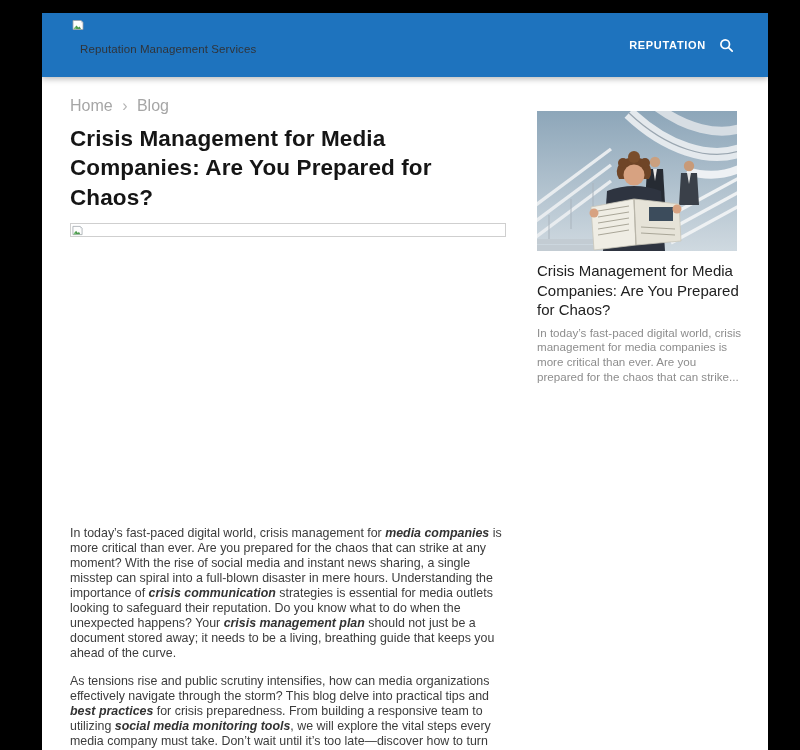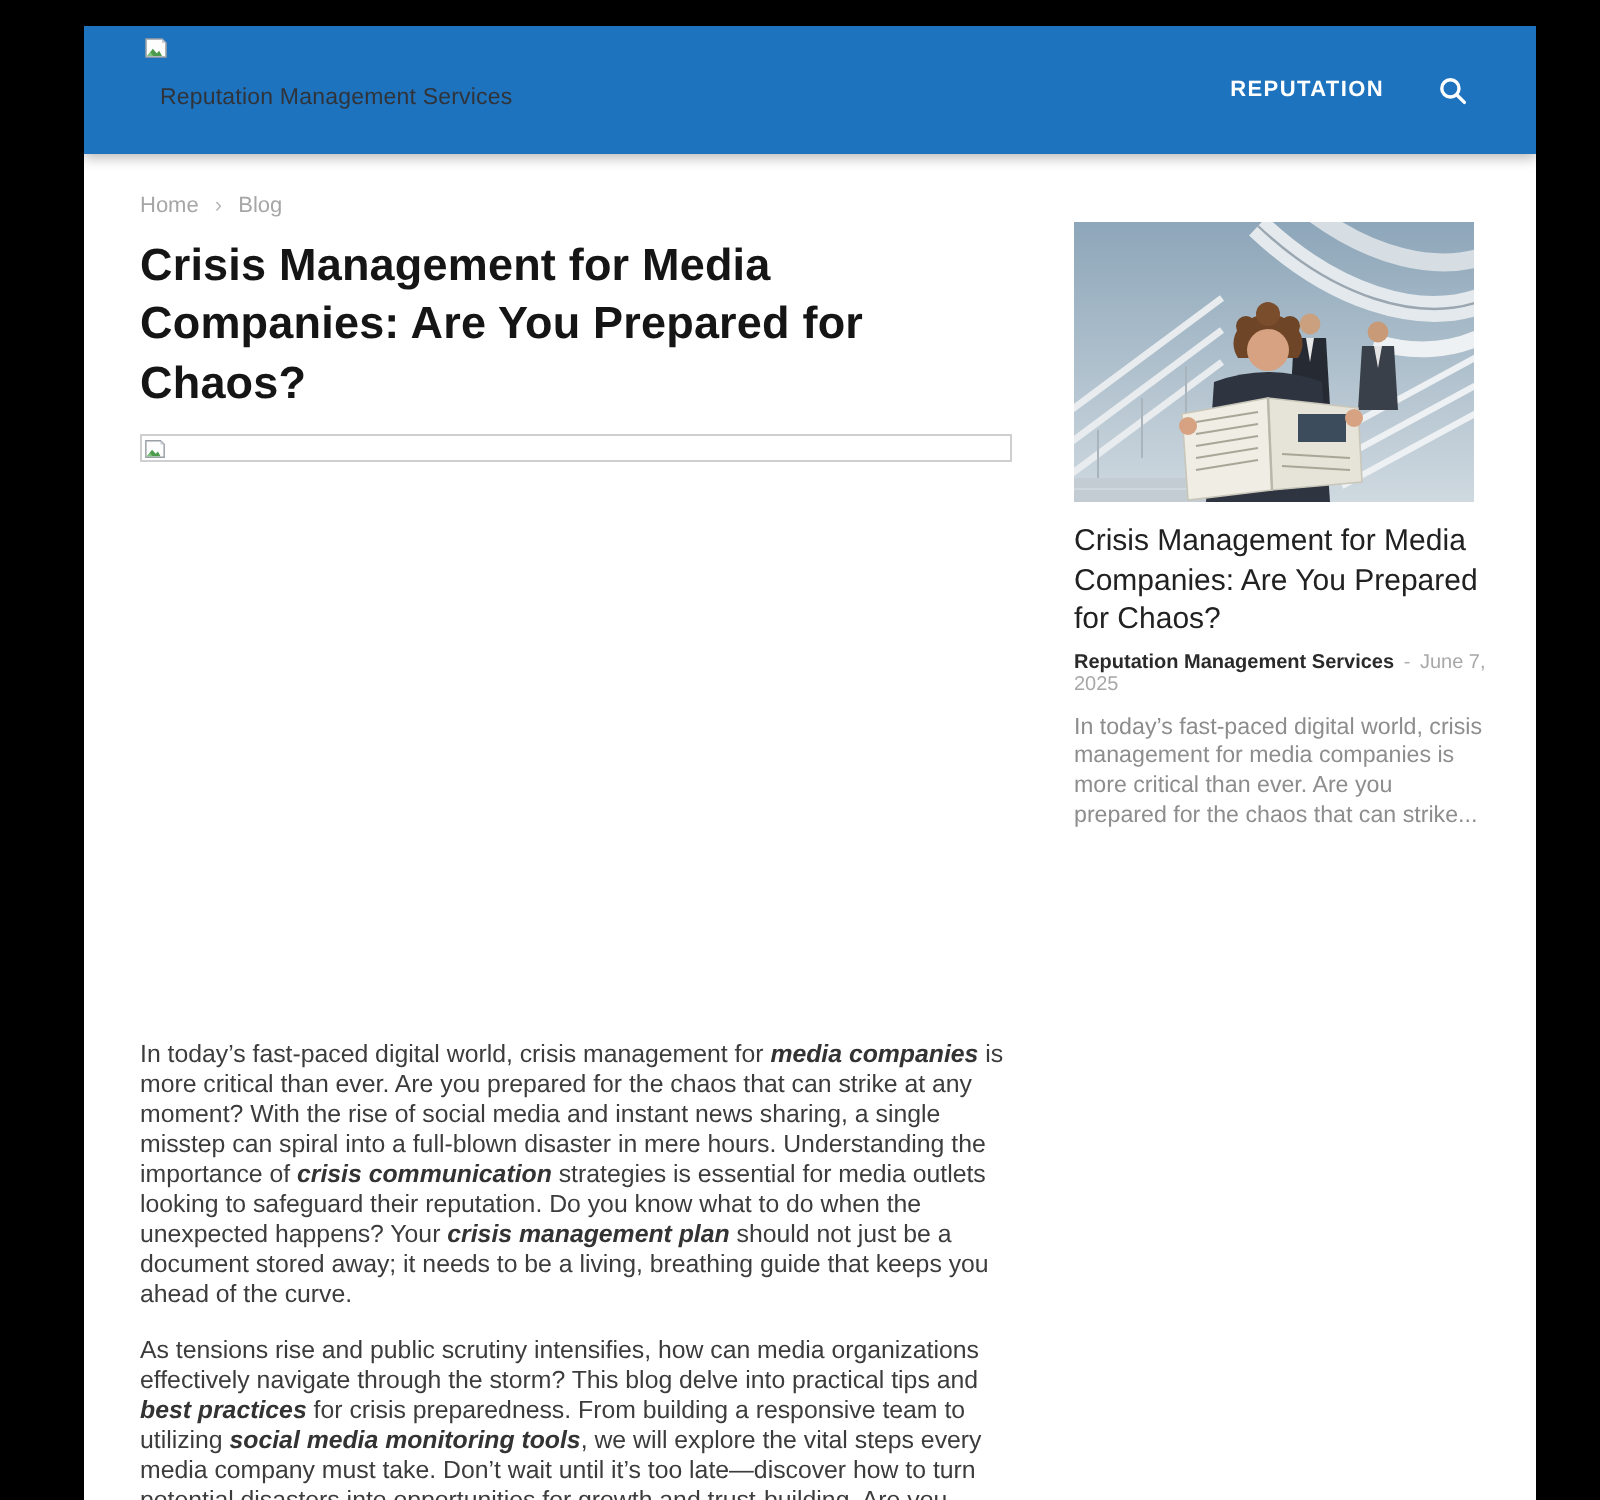--- a/index.html
+++ b/index.html
@@ -8,31 +8,31 @@
     font-family:"Liberation Sans", sans-serif;
     -webkit-font-smoothing:antialiased;
   }
   .stage{position:relative;width:800px;height:750px;background:#000;}
   .site{position:absolute;left:42px;top:13px;width:726px;height:750px;background:#fff;}
 
   
   .hdr{position:relative;height:64px;background:#1e73be;box-shadow:0 2px 6px rgba(0,0,0,.28);z-index:2;}
   .hdr .logo-broken{position:absolute;left:30px;top:4px;width:12px;height:12px;}
   .hdr .brand{position:absolute;left:38px;top:30px;font-size:11.5px;color:#30343a;letter-spacing:.1px;cursor:pointer;}
-  .hdr nav{position:absolute;right:34px;top:0;height:64px;display:flex;align-items:center;gap:26px;}
+  .hdr nav{position:absolute;right:34px;top:0;height:64px;display:flex;align-items:center;gap:12px;}
   .hdr .nav-item{font-size:11px;font-weight:700;color:#fff;letter-spacing:.7px;text-decoration:none;cursor:pointer;}
   .hdr .search-btn{width:16px;height:16px;display:flex;align-items:center;justify-content:center;cursor:pointer;}
 
   
   .content{display:flex;padding:16px 0 0 28px;}
   .article-col{width:436px;flex:none;}
   .aside-col{width:206px;flex:none;margin-left:31px;padding-top:18px;}
 
   
-  .breadcrumb{font-size:11px;color:#a6a6a6;margin:4px 0 9px;}
+  .breadcrumb{font-size:16px;color:#a6a6a6;margin:4px 0 9px;}
   .breadcrumb a{color:#a6a6a6;text-decoration:none;cursor:pointer;}
   .breadcrumb .sep{margin:0 5px;color:#b5b5b5;}
   h1{margin:0 0 11px;font-size:22.5px;line-height:1.3;font-weight:700;color:#151515;letter-spacing:.1px;}
   .byline{font-size:10.5px;color:#222;margin-bottom:17px;}
   .byline .by{font-weight:700;color:#2a2a2a;}
   .byline .author{font-weight:700;color:#2a2a2a;text-decoration:none;cursor:pointer;margin-left:3px;}
   .byline .dash{color:#9b9b9b;margin:0 3px;}
   .byline .date{color:#9b9b9b;}
   .featured-broken{box-sizing:border-box;width:100%;height:14px;border:1px solid #cfcfcf;background:#fff;padding:1px 0 0 1px;}
   .featured-broken svg{display:block;}
@@ -180,24 +180,19 @@
                 <line x1="104" y1="122" x2="138" y2="124"></line>
               </g>
               <circle cx="57" cy="102" r="4.5" fill="#d7a281"></circle>
               <circle cx="140" cy="98" r="4.5" fill="#d7a281"></circle>
             </g>
           </svg>
         </div>
 
         <h3>Crisis Management for Media Companies: Are You Prepared for Chaos?</h3>
 
-        <div class="s-byline">
-          <span class="s-author">Reputation Management Services</span>
-          <span class="s-dash">-</span>
-          <span class="s-date">June 7, 2025</span>
-        </div>
 
         <p class="excerpt">In today’s fast-paced digital world, crisis management for media companies is more critical than ever. Are you prepared for the chaos that can strike...</p>
       </aside>
 
     </div>
   </div>
 </div>
 
 </body></html>

